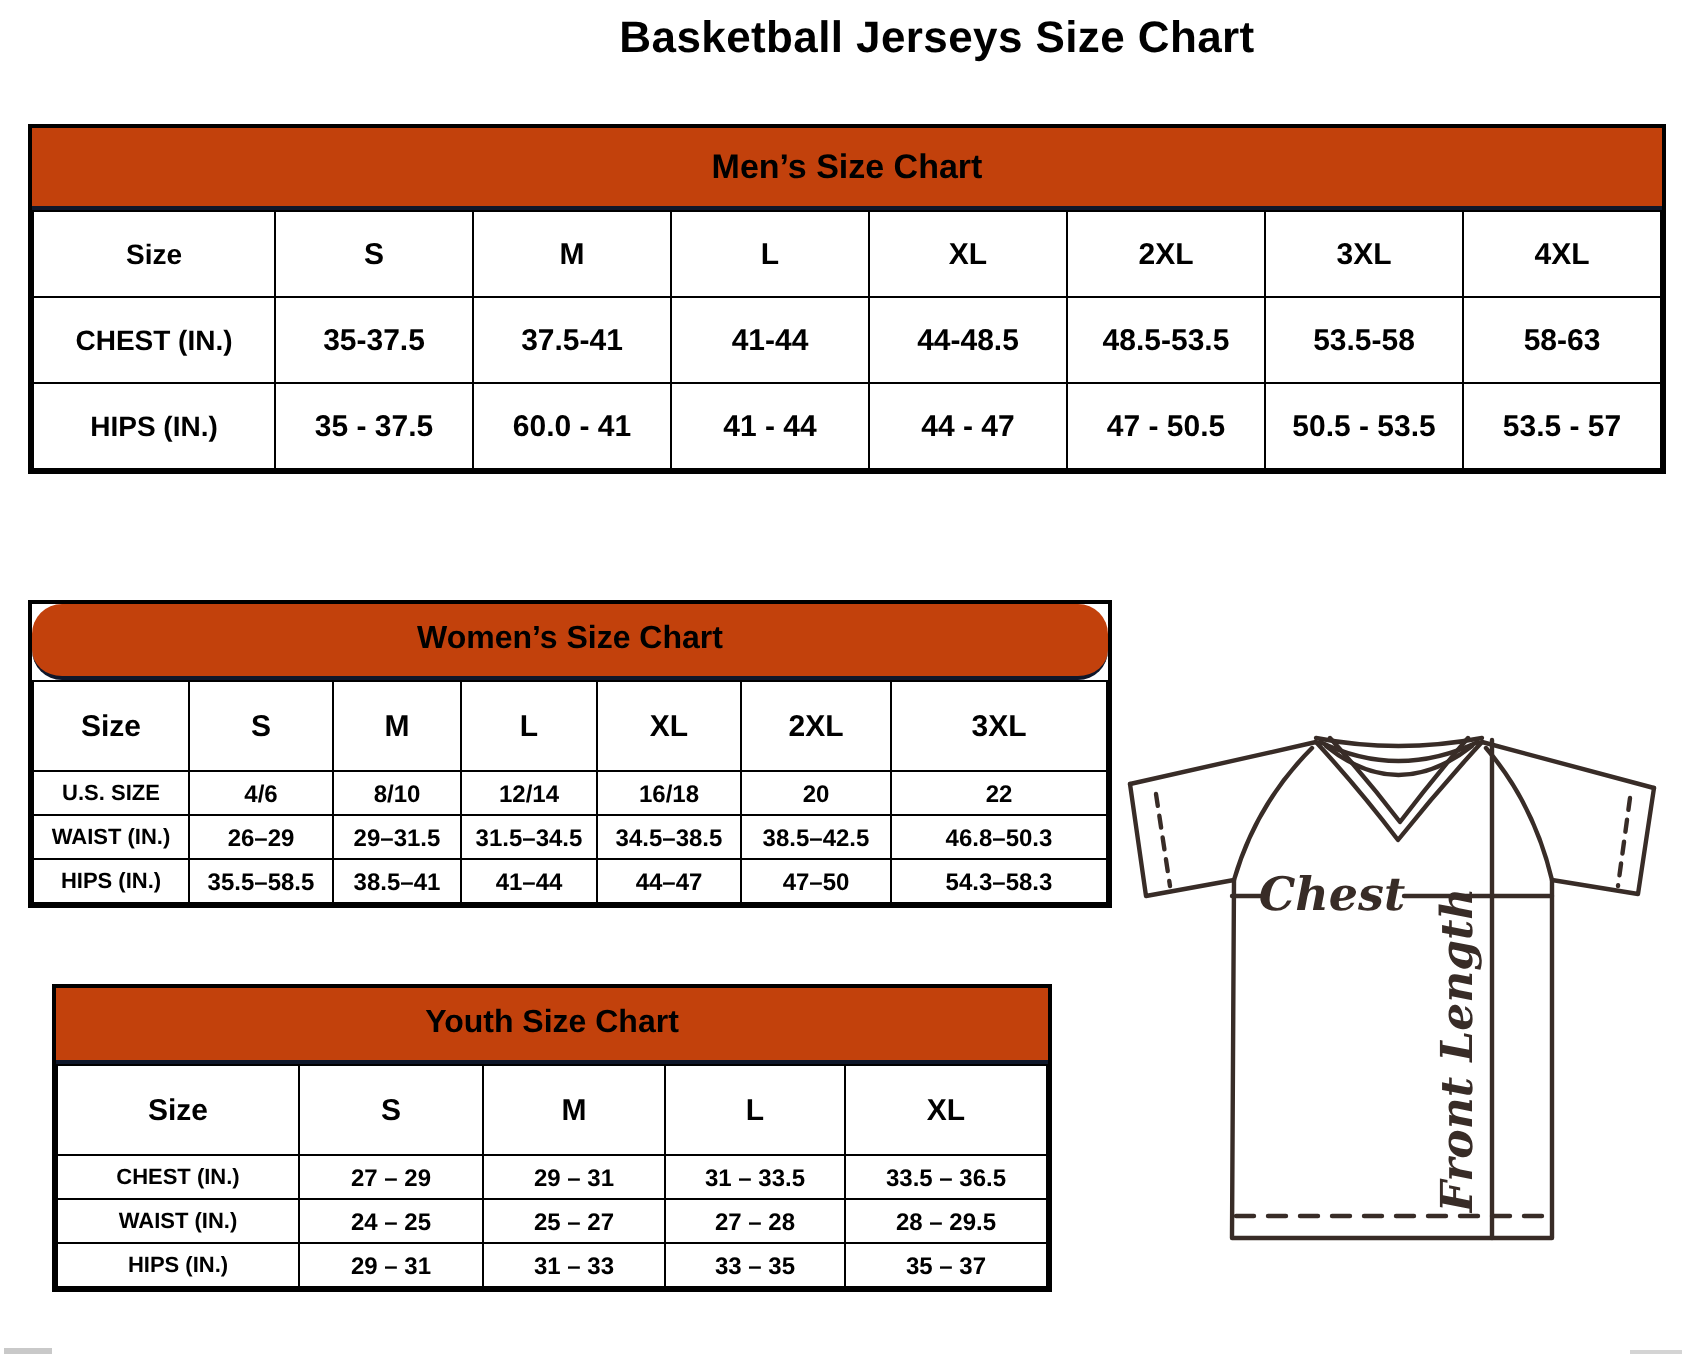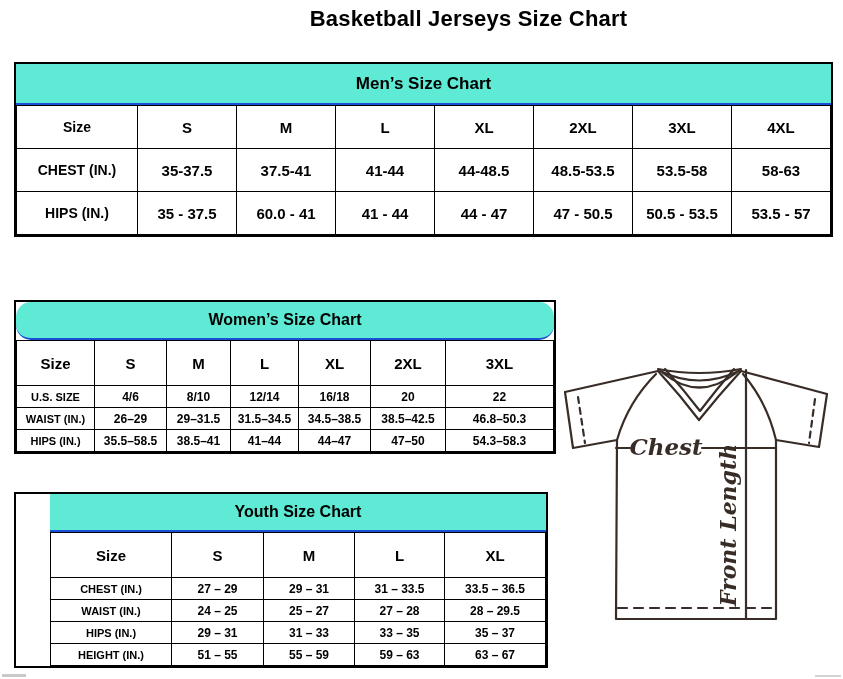--- a/index.html
+++ b/index.html
@@ -6,29 +6,29 @@
   body{
     width:843px;height:679px;position:relative;background:#ffffff;
     font-family:"Liberation Sans",sans-serif;color:#000;overflow:hidden;
   }
   .page-title{
     position:absolute;top:6px;left:0;width:843px;text-align:center;
     font-size:22px;font-weight:bold;letter-spacing:.2px;padding-left:47px;
   }
   .chart-box{position:absolute;border:2px solid #000;background:#fff;}
   .band{
-    background:#5eead4;border-bottom:2px solid #1d4ed8;
+    background:#c2410c;border-bottom:2px solid #0f172a;
     display:flex;align-items:center;justify-content:center;
     font-weight:bold;
   }
   .mens{left:14px;top:62px;width:815px;}
   .mens .band{height:39px;font-size:17px;}
   .womens{left:14px;top:300px;width:538px;}
   .womens .band{height:36px;font-size:16px;border-radius:15px;}
-  .youth{left:14px;top:492px;width:496px;padding-left:34px;}
+  .youth{left:26px;top:492px;width:496px;}
   .youth .band{height:36px;font-size:16px;}
   table{border-collapse:collapse;table-layout:fixed;width:100%;}
   td{
     border:1px solid #000;text-align:center;vertical-align:middle;
     font-weight:bold;padding:0 2px;overflow:hidden;white-space:nowrap;
   }
   .mens td{height:42px;font-size:15px;}
   .mens td.lbl{font-size:14px;}
   .womens tr.hdr td{height:44px;font-size:15px;}
   .womens td{height:21px;font-size:12px;}
@@ -172,27 +172,20 @@
       <td>27 – 28</td>
       <td>28 – 29.5</td>
     </tr>
     <tr>
       <td class="lbl">HIPS (IN.)</td>
       <td>29 – 31</td>
       <td>31 – 33</td>
       <td>33 – 35</td>
       <td>35 – 37</td>
     </tr>
-    <tr>
-      <td class="lbl">HEIGHT (IN.)</td>
-      <td>51 – 55</td>
-      <td>55 – 59</td>
-      <td>59 – 63</td>
-      <td>63 – 67</td>
-    </tr>
   </tbody>
     </table>
 </div>
 
 <svg class="jersey" viewBox="0 0 284 284" fill="none" stroke="#382c27" stroke-width="2.2" stroke-linejoin="round" stroke-linecap="round">
 
   <path d="M104,23 L11,44"></path>
   <path d="M187,23 L273,46"></path>
 
   <path d="M11,44 L19,100 L63,92"></path>

